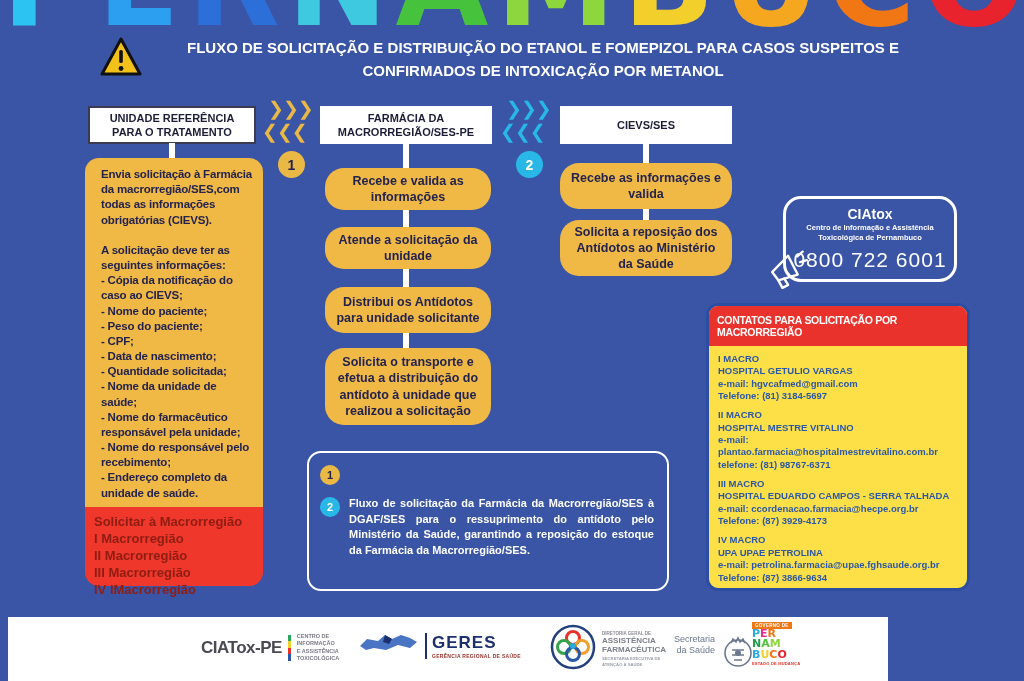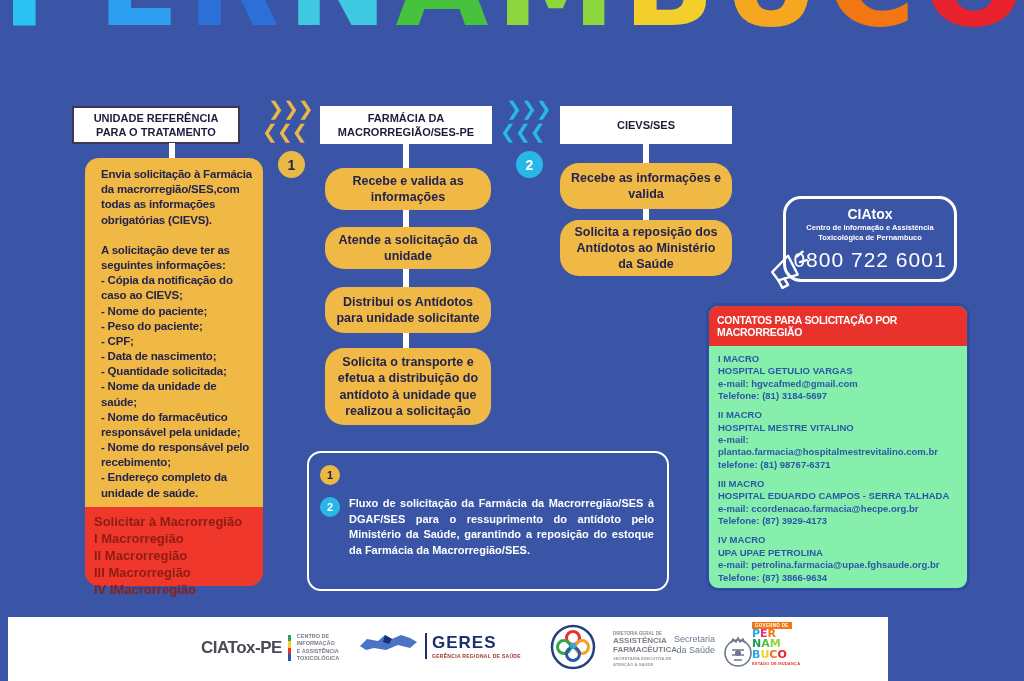--- a/index.html
+++ b/index.html
@@ -40,21 +40,21 @@
     justify-content:center; font-weight:bold; font-size:14px; }
   .nc-yellow { background:#eab945; color:#23234d; } .nc-cyan { background:#29b7e8; color:#ffffff; }
 
   
   .ciatox { border:3px solid #ffffff; border-radius:18px; color:#ffffff; text-align:center; padding-top:7px; }
   .ciatox-title { font-size:14px; font-weight:bold; }
   .ciatox-sub { font-size:7.5px; font-weight:bold; line-height:1.35; margin-top:1px; }
   .ciatox-phone { font-size:21px; letter-spacing:1px; margin-top:5px; }
 
   
-  .contacts { background:#86efac; border:3px solid #2b4ea2; border-radius:12px; overflow:hidden; }
+  .contacts { background:#fde047; border:3px solid #2b4ea2; border-radius:12px; overflow:hidden; }
   .contacts-hdr { background:#e8322b; color:#ffffff; font-weight:bold; font-size:10.5px;
     letter-spacing:-0.3px; padding:8px 8px; }
   .contact-entry { color:#2b57a8; font-weight:bold; font-size:9.5px; line-height:1.3;
     padding:0 9px; margin-top:7px; }
   .contacts-warning { display:flex; align-items:center; gap:6px; padding:4px 9px 0 9px;
     color:#e8322b; font-weight:bold; font-size:12px; }
 
   
   .notes { border:2px solid #ffffff; border-radius:14px; }
   .note { display:flex; gap:9px; padding:11px 13px 0 11px; }
@@ -66,21 +66,21 @@
   .footer { top:617px; left:8px; width:880px; height:64px; background:#ffffff; }
   .logo-ciatoxpe { left:193px; top:16px; display:flex; align-items:center; gap:6px; }
   .logo-ciatoxpe .name { font-size:17px; font-weight:bold; color:#4a4a55; letter-spacing:-0.5px; }
   .colorbar { display:flex; flex-direction:column; width:3px; height:26px; }
   .colorbar i { flex:1; }
   .logo-ciatoxpe .desc { font-size:5.5px; font-weight:bold; color:#7a7a85; line-height:1.35; }
   .logo-geres { left:350px; top:12px; display:flex; align-items:center; gap:5px; }
   .logo-geres .name { font-size:17px; font-weight:bold; color:#1c2f6e; letter-spacing:1px; }
   .logo-geres .desc { font-size:5px; font-weight:bold; color:#99342b; letter-spacing:0.3px; }
   .geres-div { width:2px; height:26px; background:#1c2f6e; }
-  .logo-dgaf { left:542px; top:7px; display:flex; align-items:center; gap:17px; }
+  .logo-dgaf { left:542px; top:7px; display:flex; align-items:center; gap:6px; }
   .dgaf-text .l1 { font-size:4.5px; color:#8a8a93; font-weight:bold; }
   .dgaf-text .l2 { font-size:8px; color:#7c8088; font-weight:bold; line-height:1.15; }
   .dgaf-text .l3 { font-size:4.2px; color:#9aa0a8; font-weight:bold; margin-top:2px; line-height:1.3; }
   .logo-secretaria { left:666px; top:17px; display:flex; gap:6px; }
   .logo-secretaria .name { font-size:9px; color:#6b7890; text-align:right; line-height:1.25; }
   .logo-gov { left:744px; top:5px; display:flex; flex-direction:column; align-items:flex-start; }
   .gov-band { background:#f07714; color:#ffffff; font-size:4.5px; font-weight:bold; padding:1px 3px; letter-spacing:0.3px; }
   .gov-row { font-family:"DejaVu Sans", sans-serif; font-weight:bold; font-size:11px; line-height:0.95; letter-spacing:0; }
   .gov-bottom { color:#e8322b; font-size:4px; font-weight:bold; margin-top:1px; letter-spacing:0.2px; }
 </style>
@@ -97,22 +97,35 @@
         <span style="color: rgb(62, 201, 224);">N</span>
         <span style="color: rgb(70, 194, 60);">A</span>
         <span style="color: rgb(141, 214, 61);">M</span>
         <span style="color: rgb(242, 207, 42);">B</span>
         <span style="color: rgb(245, 168, 31);">U</span>
         <span style="color: rgb(240, 119, 20);">C</span>
         <span style="color: rgb(232, 35, 45);">O</span>
       </div>
   </div>
 
-
-  <div class="abs col-hdr bordered pre" style="left:72px; top:106px; width:168px; height:38px;">UNIDADE REFERÊNCIA
+  <div class="abs hdr">
+    <span>
+      <svg width="42" height="40" viewBox="0 0 42 40">
+        <path d="M21 2 L40 37 L2 37 Z" fill="#f2c21a" stroke="#111111" stroke-width="3" stroke-linejoin="round"></path>
+        <rect x="19.2" y="13" width="3.6" height="13" rx="1.6" fill="#111111"></rect>
+        <circle cx="21" cy="31.5" r="2.4" fill="#111111"></circle>
+      </svg>
+    </span>
+    <div class="hdr-text">
+      <div>FLUXO DE SOLICITAÇÃO E DISTRIBUIÇÃO DO ETANOL E FOMEPIZOL PARA CASOS SUSPEITOS E</div>
+      <div>CONFIRMADOS DE INTOXICAÇÃO POR METANOL</div>
+    </div>
+  </div>
+
+  <div class="abs col-hdr bordered pre" style="left:88px; top:106px; width:168px; height:38px;">UNIDADE REFERÊNCIA
 PARA O TRATAMENTO</div>
   <div class="abs col-hdr pre" style="left:320px; top:106px; width:172px; height:38px;">FARMÁCIA DA
 MACRORREGIÃO/SES-PE</div>
   <div class="abs col-hdr pre" style="left:560px; top:106px; width:172px; height:38px;">CIEVS/SES</div>
 
   <div class="abs vline" style="left:169px; top:143px; height:17px;"></div>
   <div class="abs vline" style="left:403px; top:143px; height:212px;"></div>
   <div class="abs vline" style="left:643px; top:143px; height:84px;"></div>
 
   <div class="abs chev chev-yellow" style="left:268px; top:99px;">❯❯❯</div>

